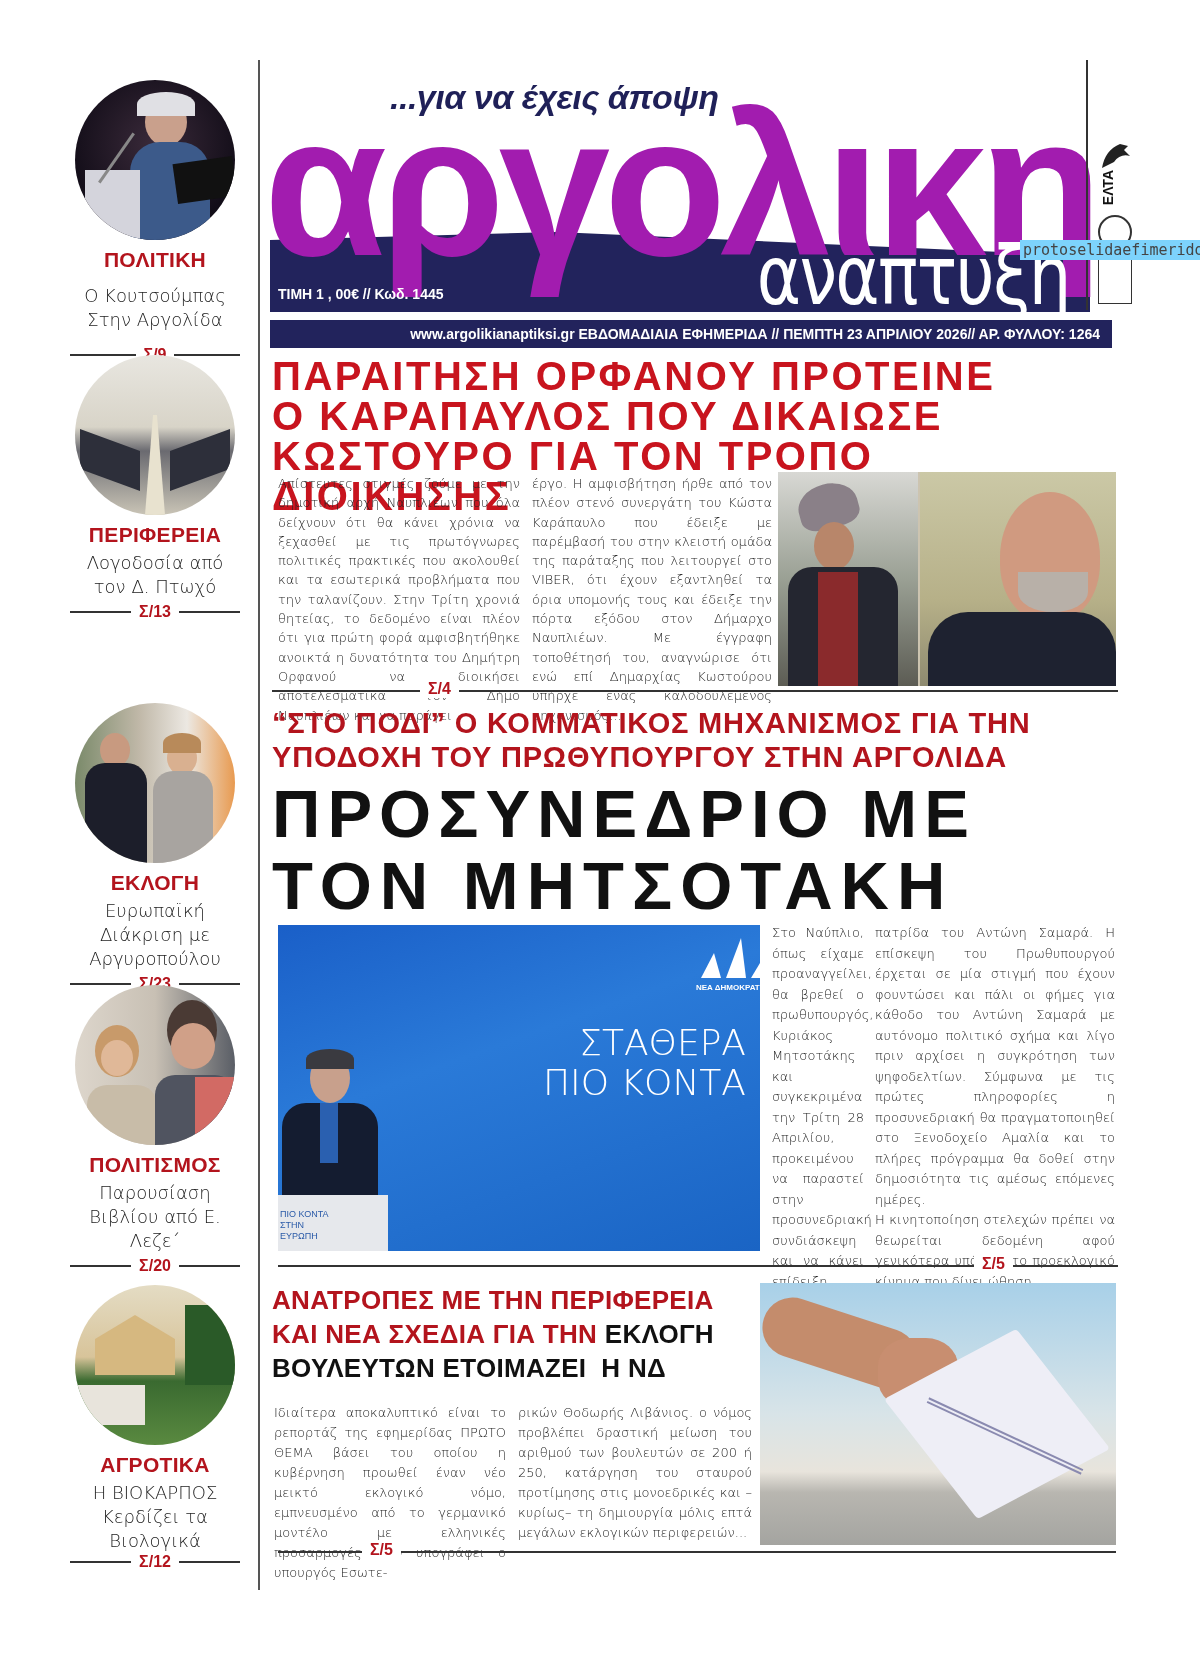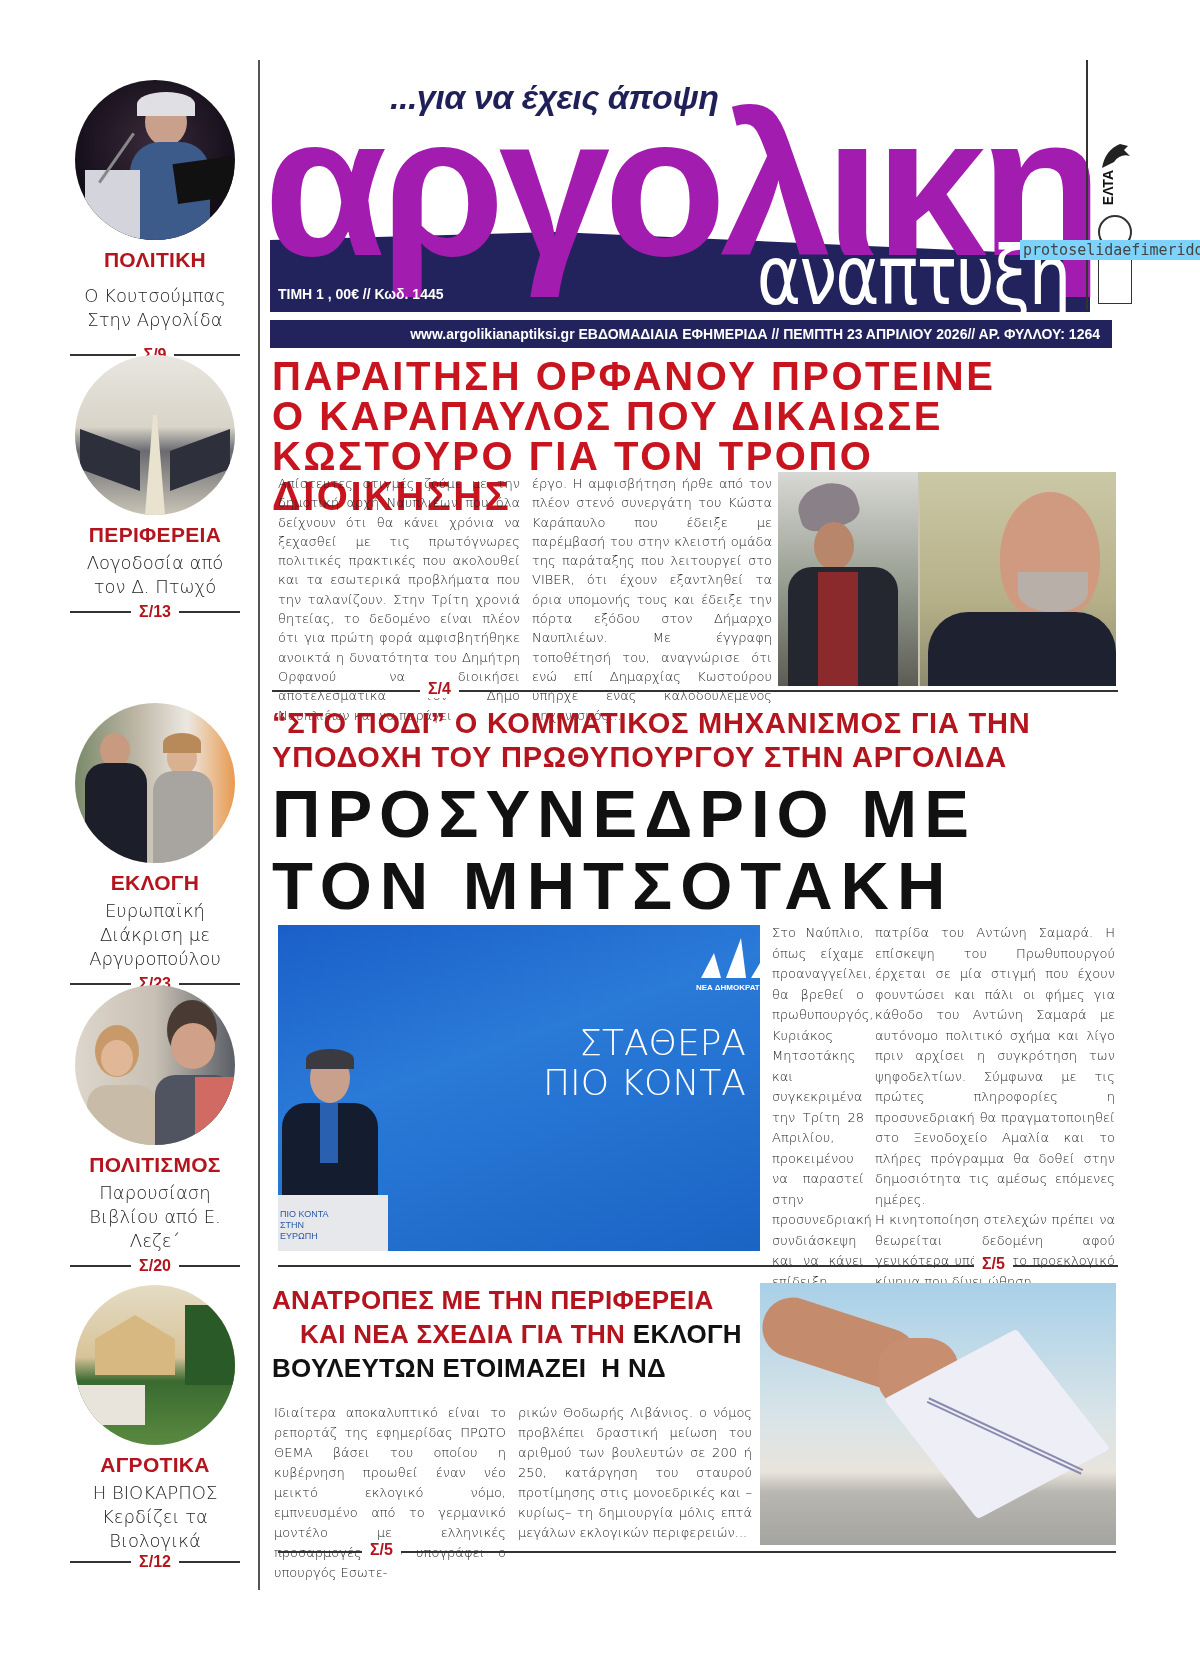--- a/index.html
+++ b/index.html
@@ -223,21 +223,21 @@
 <div class="col" style="left:772px; top:923px; width:92px; line-height:20.5px; text-align:justify;">Στο Ναύπλιο, όπως είχαμε προαναγγείλει, θα βρεθεί ο πρωθυπουργός, Κυριάκος Μητσοτάκης και συγκεκριμένα την Τρίτη 28 Απριλίου, προκειμένου να παραστεί στην προσυνεδριακή συνδιάσκεψη και να κάνει επίδειξη ισχύος στην δεύτερη</div>
 <div class="col" style="left:875px; top:923px; width:240px; line-height:20.5px;">
   <div>πατρίδα του Αντώνη Σαμαρά. Η επίσκεψη του Πρωθυπουργού έρχεται σε μία στιγμή που έχουν φουντώσει και πάλι οι φήμες για κάθοδο του Αντώνη Σαμαρά με αυτόνομο πολιτικό σχήμα και λίγο πριν αρχίσει η συγκρότηση των ψηφοδελτίων. Σύμφωνα με τις πρώτες πληροφορίες η προσυνεδριακή θα πραγματοποιηθεί στο Ξενοδοχείο Αμαλία και το πλήρες πρόγραμμα θα δοθεί στην δημοσιότητα τις αμέσως επόμενες ημέρες.</div>
   <div>Η κινητοποίηση στελεχών πρέπει να θεωρείται δεδομένη αφού γενικότερα υπάρχει το προεκλογικό κίνημα που δίνει ώθηση...</div>
 </div>
 <div class="rule" style="left:278px; top:1265px; width:840px;"></div>
 <div class="pg-label" style="left:974px; top:1255px;">Σ/5</div>
 
 <div class="head3">
   <div class="red" style="color:#b3141d;">ΑΝΑΤΡΟΠΕΣ ΜΕ ΤΗΝ ΠΕΡΙΦΕΡΕΙΑ</div>
-  <div><span style="color:#b3141d;margin-left:28px;">ΚΑΙ ΝΕΑ ΣΧΕΔΙΑ ΓΙΑ ΤΗΝ</span> <span style="color:#111;">ΕΚΛΟΓΗ</span></div>
+  <div><span style="color:#b3141d;">ΚΑΙ ΝΕΑ ΣΧΕΔΙΑ ΓΙΑ ΤΗΝ</span> <span style="color:#111;">ΕΚΛΟΓΗ</span></div>
   <div style="color:#111;white-space:pre;">ΒΟΥΛΕΥΤΩΝ ΕΤΟΙΜΑΖΕΙ  Η ΝΔ</div>
 </div>
 <div class="col" style="left:274px; top:1403px; width:232px; line-height:20px;">Ιδιαίτερα αποκαλυπτικό είναι το ρεπορτάζ της εφημερίδας ΠΡΩΤΟ ΘΕΜΑ βάσει του οποίου η κυβέρνηση προωθεί έναν νέο μεικτό εκλογικό νόμο, εμπνευσμένο από το γερμανικό μοντέλο με ελληνικές προσαρμογές, που υπογράφει ο υπουργός Εσωτε-</div>
 <div class="col" style="left:518px; top:1403px; width:234px; line-height:20px;">ρικών Θοδωρής Λιβάνιος. ο νόμος προβλέπει δραστική μείωση του αριθμού των βουλευτών σε 200 ή 250, κατάργηση του σταυρού προτίμησης στις μονοεδρικές και –κυρίως– τη δημιουργία μόλις επτά μεγάλων εκλογικών περιφερειών...</div>
 <div class="photo" style="left:760px; top:1283px; width:356px; height:262px; background:linear-gradient(180deg,#a8d0e8 0%,#d8e4e8 50%,#e8e4dc 72%,#b8b6b0 80%,#a4a4a0 100%);">
   <div style="position:absolute;left:0;top:30px;width:160px;height:60px;border-radius:30px;background:#c48c6c;transform:rotate(18deg);"></div>
   <div style="position:absolute;left:118px;top:55px;width:80px;height:70px;border-radius:40%;background:#c88e70;"></div>
   <div style="position:absolute;left:162px;top:66px;width:150px;height:150px;background:#eeeef6;transform:rotate(-28deg) skewX(10deg);border-radius:4px;"></div>
   <div style="position:absolute;left:160px;top:150px;width:170px;height:6px;border-top:2px solid #8a8ab0;border-bottom:2px solid #8a8ab0;transform:rotate(25deg);"></div>
 </div>

